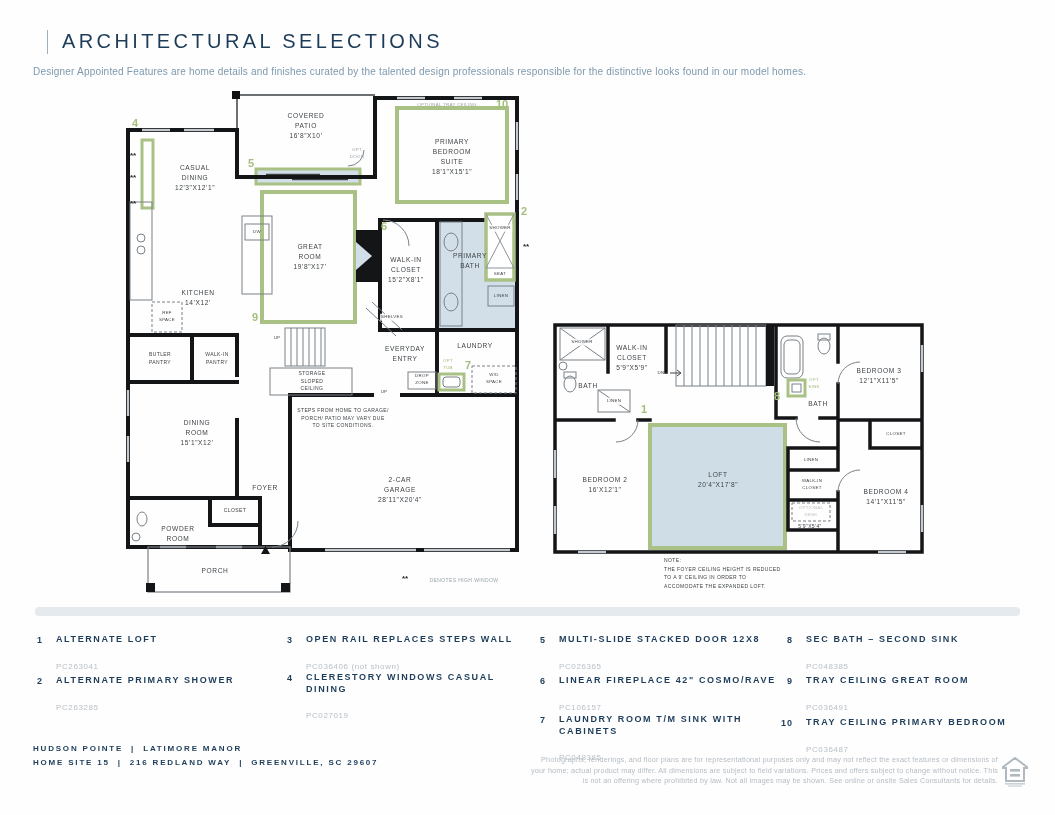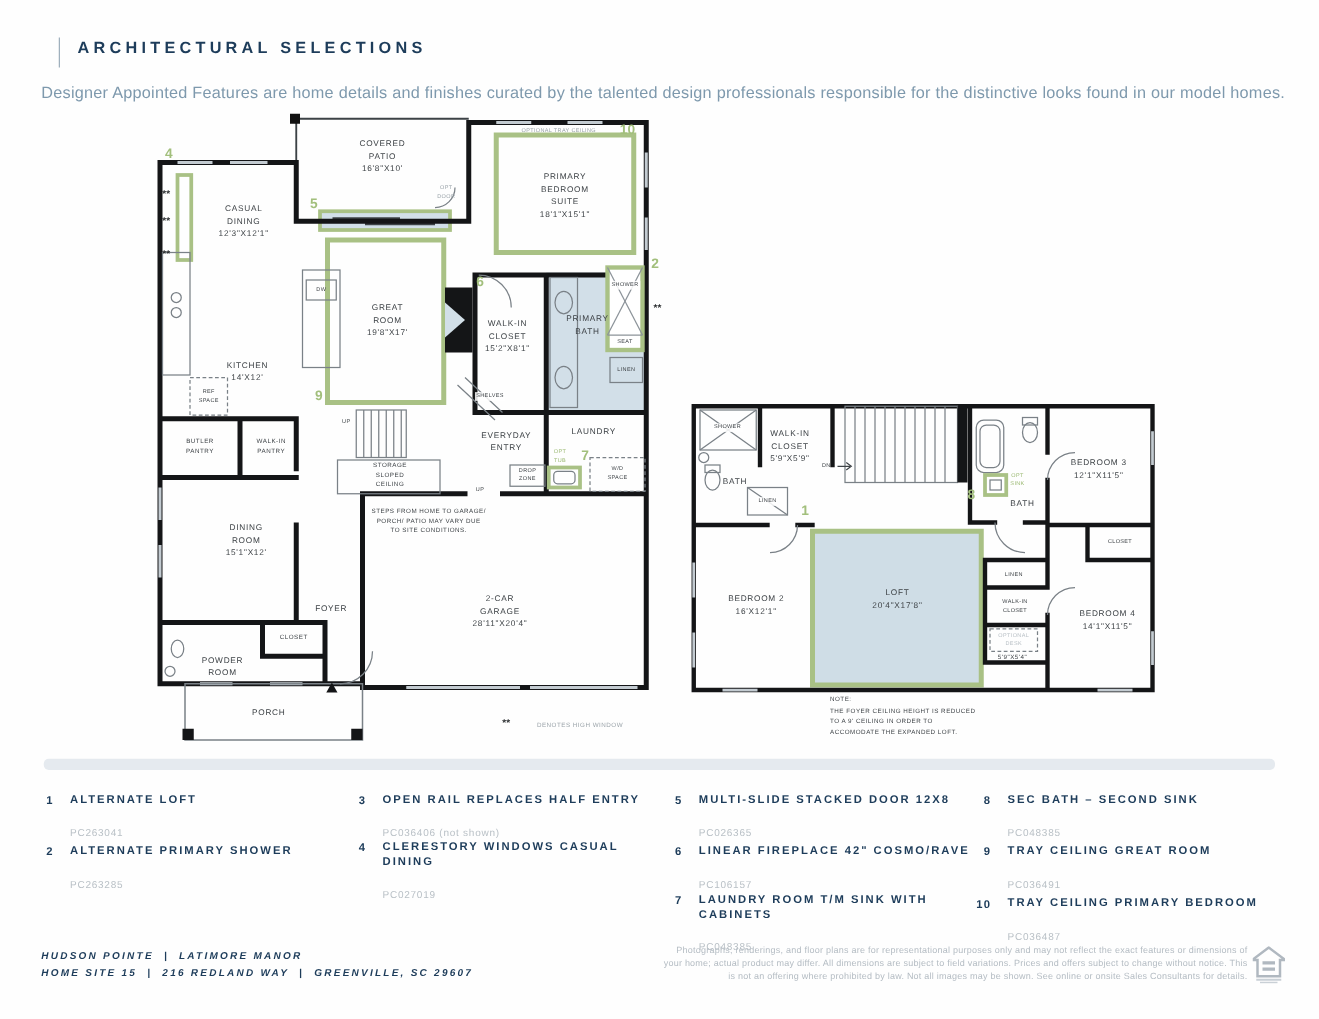--- a/index.html
+++ b/index.html
@@ -3,22 +3,22 @@
 <meta charset="utf-8">
 <style>
   html,body{margin:0;padding:0;}
   body{width:1055px;height:815px;position:relative;background:#fff;font-family:"Liberation Sans",sans-serif;overflow:hidden;}
   .page{position:absolute;inset:0;background:#fefefe;}
 
   
   .hdr-row{position:absolute;left:33px;top:30px;display:flex;align-items:baseline;}
   .hdr-serif{font-family:"DejaVu Serif","Liberation Serif",serif;font-size:26px;letter-spacing:2px;color:#9fb0bd;font-weight:400;}
   .hdr-bar{width:1px;height:24px;background:#9fb0bd;margin:0 14px;align-self:center;}
-  .hdr-caps{font-size:13px;letter-spacing:3.4px;color:#1d3c5a;font-weight:700;}
-  .hdr-sub{position:absolute;left:33px;top:66px;font-size:13px;color:#7e99ad;letter-spacing:0.2px;}
+  .hdr-caps{font-size:20px;letter-spacing:3.4px;color:#1d3c5a;font-weight:400;}
+  .hdr-sub{position:absolute;left:33px;top:66px;font-size:10px;color:#7e99ad;letter-spacing:0.2px;}
 
   
   .plan{position:absolute;}
   .plan1{left:120px;top:90px;width:430px;height:515px;}
   .plan2{left:548px;top:320px;width:390px;height:295px;}
   .plan svg{position:absolute;left:0;top:0;}
 
   .lbl{position:absolute;transform:translate(-50%,-50%);white-space:pre-line;text-align:center;
        font-size:6.6px;letter-spacing:0.6px;color:#3e4347;line-height:1.5;font-weight:400;}
   .t5{font-size:5px;letter-spacing:0.4px;}
@@ -35,21 +35,21 @@
   .band{position:absolute;left:35px;top:607px;width:985px;height:9px;background:#e5eaef;border-radius:4px;}
 
   
   .legend{position:absolute;left:0;top:630px;width:1055px;height:125px;}
   .lg-item{position:absolute;display:flex;gap:13px;}
   .lg-num{font-size:9px;font-weight:bold;color:#1d3c5a;letter-spacing:1px;padding-top:1px;}
   .lg-title{font-size:9px;font-weight:bold;color:#1d3c5a;letter-spacing:1.6px;white-space:pre-line;line-height:1.3;}
   .lg-code{font-size:8px;color:#b9c0c6;letter-spacing:0.6px;margin-top:16px;}
 
   
-  .ft-left{position:absolute;left:33px;top:758px;font-style:italic;}
+  .ft-left{position:absolute;left:33px;top:742px;}
   .ft-line{font-size:8px;font-weight:bold;color:#1d3c5a;letter-spacing:1.8px;white-space:pre;line-height:14px;}
   .ft-disc{position:absolute;left:530px;top:755px;width:468px;font-size:7.2px;color:#b4bcc3;text-align:right;line-height:10.5px;letter-spacing:0.2px;}
   .eho{position:absolute;left:1002px;top:757px;}
 </style>
 </head>
 <body>
 
 <div class="page">
 
   <div class="hdr-row">
@@ -337,21 +337,21 @@
     <div class="lg-item" style="left:37px;top:45px">
       <span class="lg-num">2</span>
       <div>
           <div class="lg-title">ALTERNATE PRIMARY SHOWER</div>
            <div class="lg-code">PC263285</div>
         </div>
     </div>
     <div class="lg-item" style="left:287px;top:4px">
       <span class="lg-num">3</span>
       <div>
-          <div class="lg-title">OPEN RAIL REPLACES HALF ENTRY</div>
+          <div class="lg-title">OPEN RAIL REPLACES STEPS WALL</div>
            <div class="lg-code">PC036406 (not shown)</div>
         </div>
     </div>
     <div class="lg-item" style="left:287px;top:42px">
       <span class="lg-num">4</span>
       <div>
           <div class="lg-title">CLERESTORY WINDOWS CASUAL
 DINING</div>
            <div class="lg-code">PC027019</div>
         </div>

